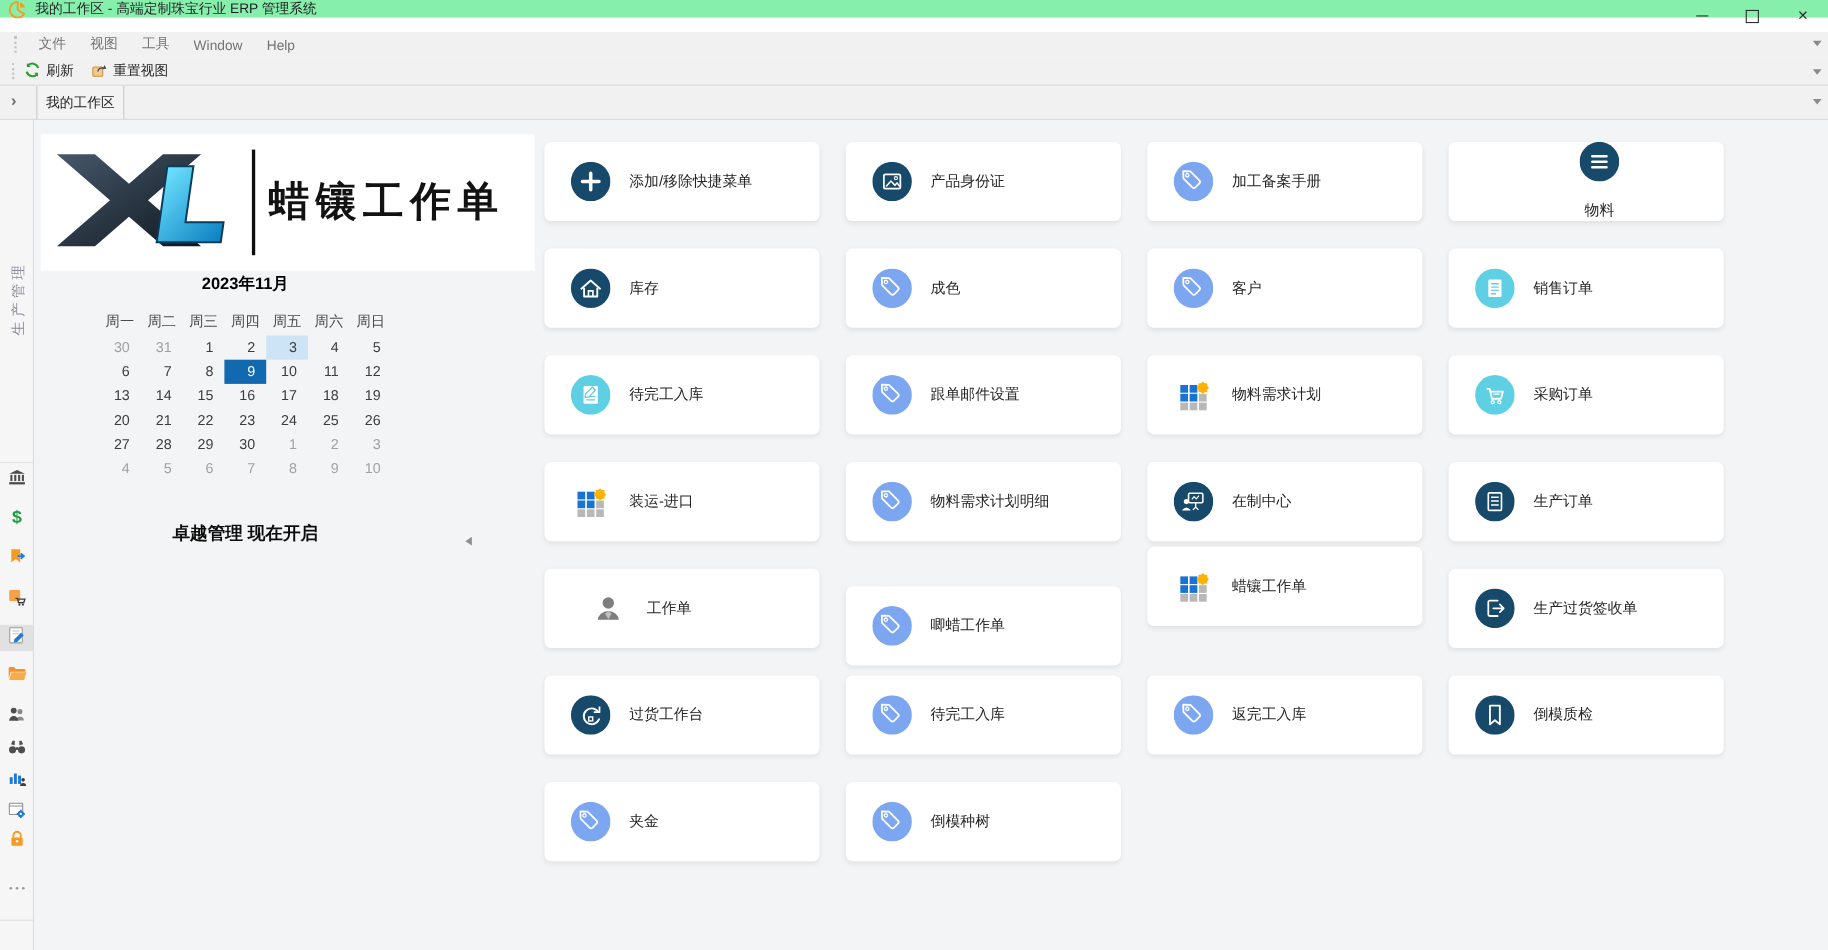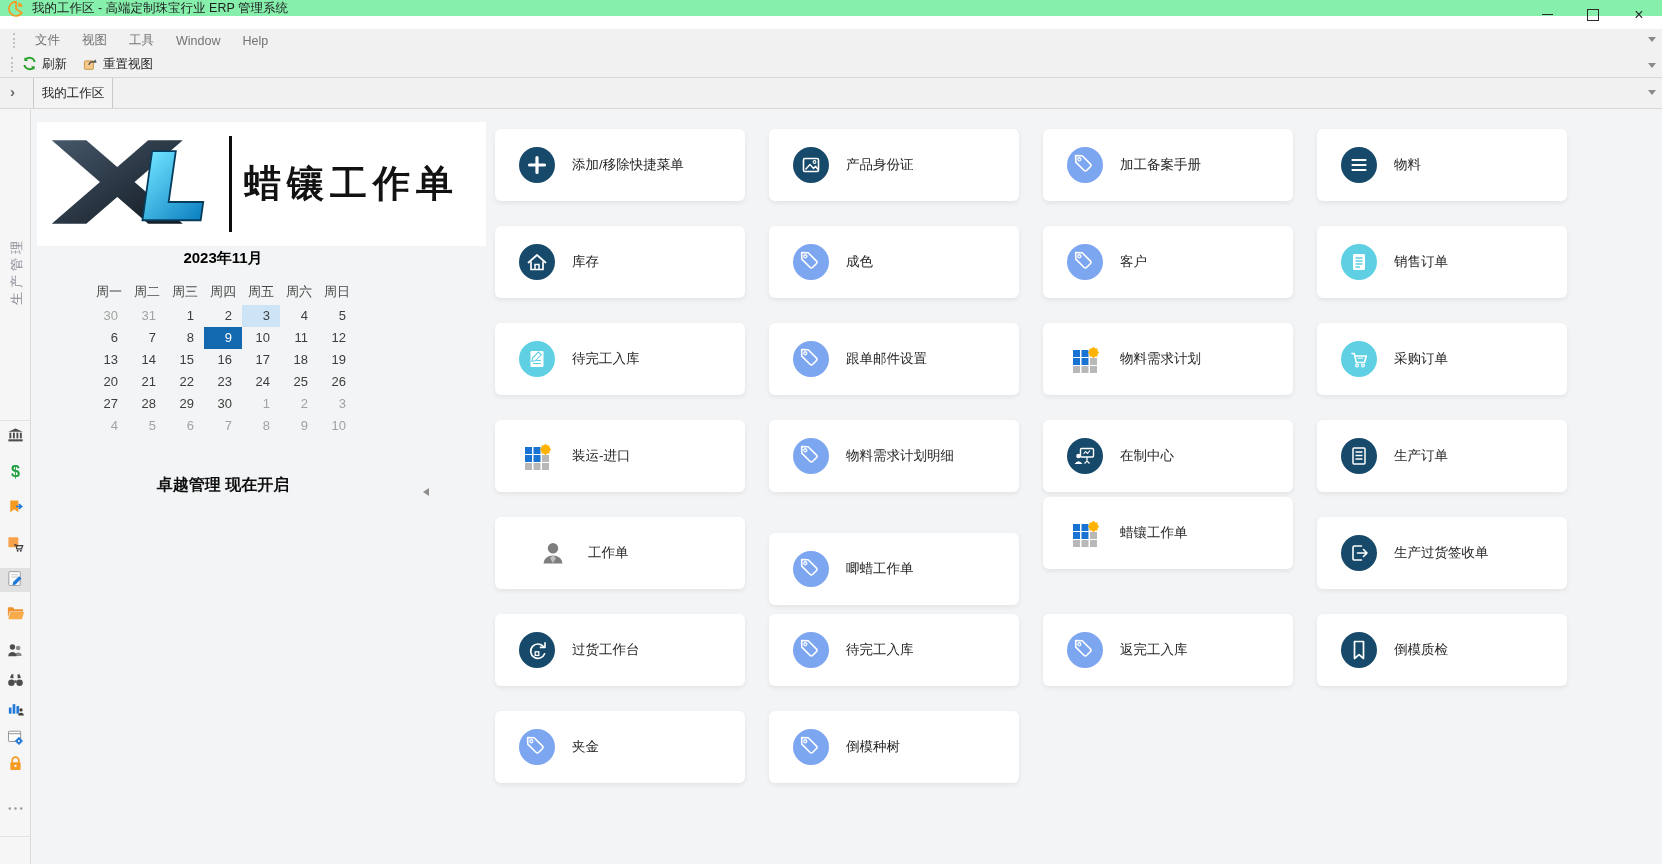--- a/index.html
+++ b/index.html
@@ -362,21 +362,21 @@
           <svg width="36" height="36" viewBox="0 0 36 36">
             <circle cx="18" cy="18" r="18" fill="#7da6f0"></circle>
             <g transform="rotate(45 18 18)">
               <path d="M9.5 13.5 h11.5 a2 2 0 0 1 2 2 v5 a2 2 0 0 1 -2 2 H9.5 L4.8 18 Z" fill="none" stroke="#fff" stroke-width="1.6" stroke-linejoin="round"></path>
               <circle cx="10" cy="18" r="1.5" fill="none" stroke="#fff" stroke-width="1.2"></circle>
             </g>
           </svg>
         </span>
         <span class="tile-label">加工备案手册</span>
       </div>
-      <div class="tile" style="left: 1286px; top: 20px;">
+      <div class="tile" style="left: 1286px; top: 20px; flex-direction: column;">
         <span class="tile-icon">
           <svg width="36" height="36" viewBox="0 0 36 36">
             <circle cx="18" cy="18" r="18" fill="#17496a"></circle>
             <path d="M11.5 13 h13 M11.5 18 h13 M11.5 23 h13" stroke="#fff" stroke-width="2.2" stroke-linecap="round"></path>
           </svg>
         </span>
         <span class="tile-label">物料</span>
       </div>
       <div class="tile" style="left: 464px; top: 117px;">
         <span class="tile-icon">

